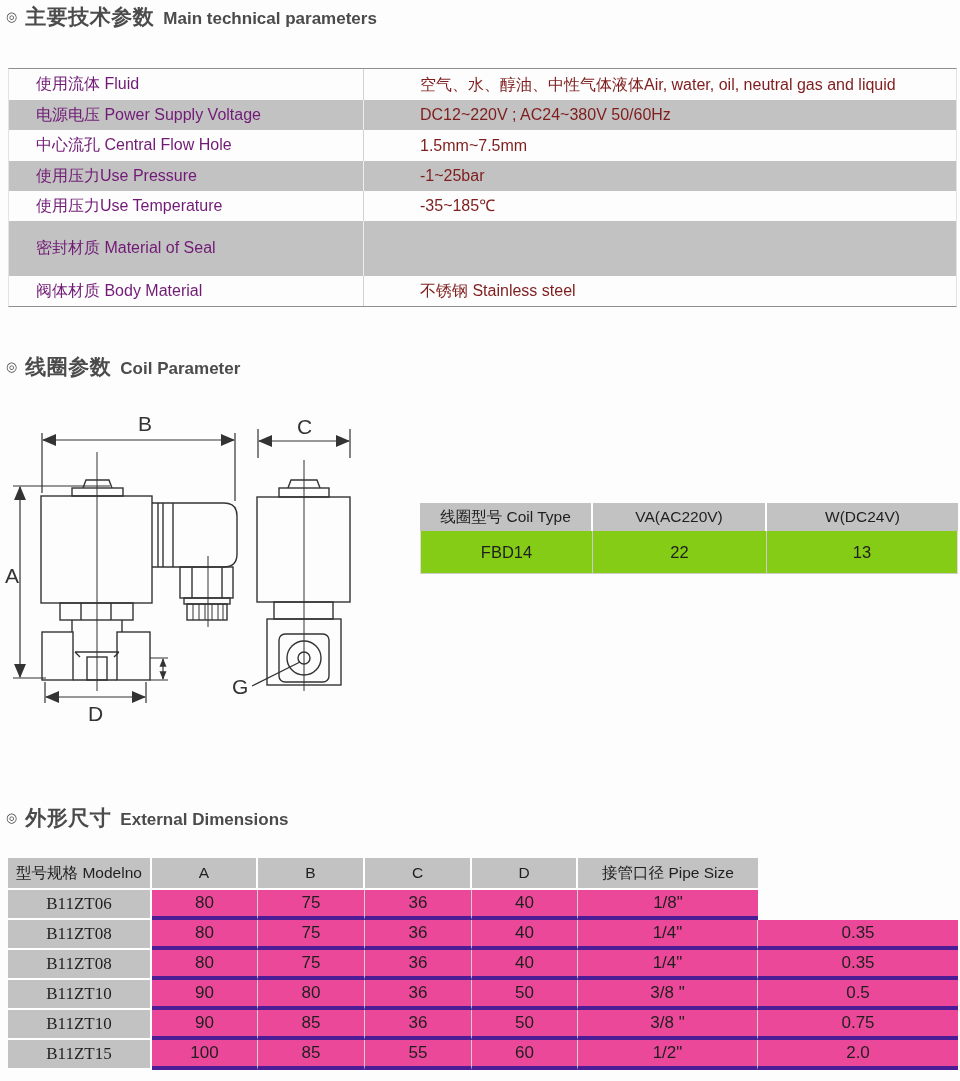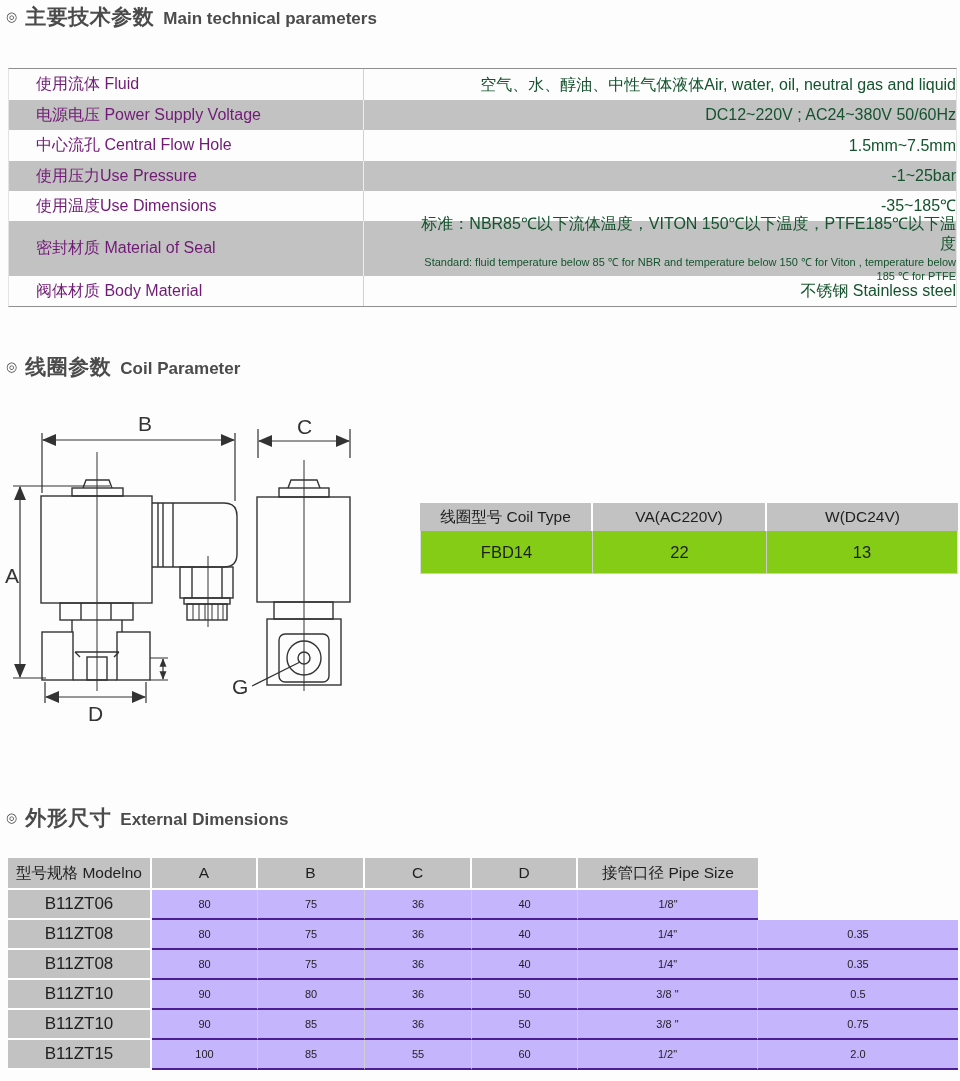--- a/index.html
+++ b/index.html
@@ -14,21 +14,21 @@
   
   .tblmain{position:absolute;left:8px;top:68px;width:949px;box-sizing:border-box;
     border-top:1px solid #8f8f8f;border-bottom:1px solid #8f8f8f;
     border-left:1px solid #e3e3e3;border-right:1px solid #e3e3e3;}
   .mrow{display:flex;}
   .h31{height:31px}.h30{height:30px}.h55{height:55px}
   .gray{background:#c2c2c2;}
   .ml{width:355px;box-sizing:border-box;display:flex;align-items:center;padding-left:27px;
       font-size:16px;border-right:1px solid #d2d2d2;color:#701a75;}
   .mrow.gray .ml{border-right-color:#ededed;}
-  .mv{flex:1;display:flex;flex-direction:column;justify-content:center;padding-left:56px;font-size:16px;color:#14532d;text-align:right;}
+  .mv{flex:1;display:flex;flex-direction:column;justify-content:center;padding-left:56px;font-size:16px;color:#7f1d1d;}
   .v1{line-height:1.25;}
   .v2{font-size:11px;line-height:1.2;margin-top:2px;}
 
   
   .tblcoil{position:absolute;left:420px;top:503px;width:538px;}
   .crow{display:flex;}
   .cc{box-sizing:border-box;display:flex;align-items:center;justify-content:center;color:#1f1f1f;}
   .chead .cc{height:28px;background:#c2c2c2;border-right:2px solid #fff;font-size:15.5px;}
   .chead .cc:last-child{border-right:none;}
   .cdata .cc{height:43px;background:#84cc16;border-bottom:1px solid #ccc;border-right:1px solid #ccc;font-size:16.5px;}
@@ -37,23 +37,23 @@
   .cw0{width:173px}.cw1{width:174px}.cw2{flex:1}
 
   
   .tbldims{position:absolute;left:8px;top:858px;width:950px;}
   .drow{display:flex;height:30px;}
   .drow.dhead{height:32px;}
   .dc{box-sizing:border-box;display:flex;align-items:center;justify-content:center;color:#1f1f1f;}
   .gc{background:#c2c2c2;border-right:2px solid #fff;border-bottom:2px solid #fff;}
   .dhead .dc{font-size:15.5px;}
   .dhead .dc:last-child{border-right:none;}
-  .wc{background:#c4b5fd;border-right:1px solid #d0d0d0;border-bottom:2px solid #4c1d95;font-size:11px;}
+  .wc{background:#ec4899;border-right:1px solid #d0d0d0;border-bottom:4px solid #4c1d95;font-size:17px;}
   .drow .wc:last-child{border-right:none;}
-  .model{font-size:17px;}
+  .model{font-size:17px;font-family:Liberation Serif, serif;}
   .w0{width:144px}.w1{width:106px}.w2{width:107px}.w3{width:107px}.w4{width:106px}.w5{width:180px}.w6{flex:1}
 
   
   .drawing{position:absolute;left:0;top:398px;width:400px;height:332px;}
   .drawing text{font-family:"Liberation Sans",sans-serif;font-size:21px;fill:#333;}
 </style>
 </head>
 <body>
 
 <div class="sheet">
@@ -83,31 +83,27 @@
           <div class="v1">1.5mm~7.5mm</div>
         </div>
     </div>
     <div class="mrow gray h30">
       <div class="ml">使用压力Use Pressure</div>
       <div class="mv">
           <div class="v1">-1~25bar</div>
         </div>
     </div>
     <div class="mrow h30">
-      <div class="ml">使用温度Use Dimensions</div>
+      <div class="ml">使用压力Use Temperature</div>
       <div class="mv">
           <div class="v1">-35~185℃</div>
         </div>
     </div>
     <div class="mrow gray h55">
       <div class="ml">密封材质 Material of Seal</div>
-      <div class="mv">
-        <div class="v1">标准：NBR85℃以下流体温度，VITON 150℃以下温度，PTFE185℃以下温度</div>
-        <div class="v2">Standard: fluid temperature below 85 ℃ for NBR and temperature below 150 ℃ for Viton , temperature below 185 ℃ for PTFE</div>
-      </div>
     </div>
     <div class="mrow h30">
       <div class="ml">阀体材质 Body Material</div>
       <div class="mv">
           <div class="v1">不锈钢 Stainless steel</div>
         </div>
     </div>
   </div>
 
   <div class="heading" style="top:353px;">

